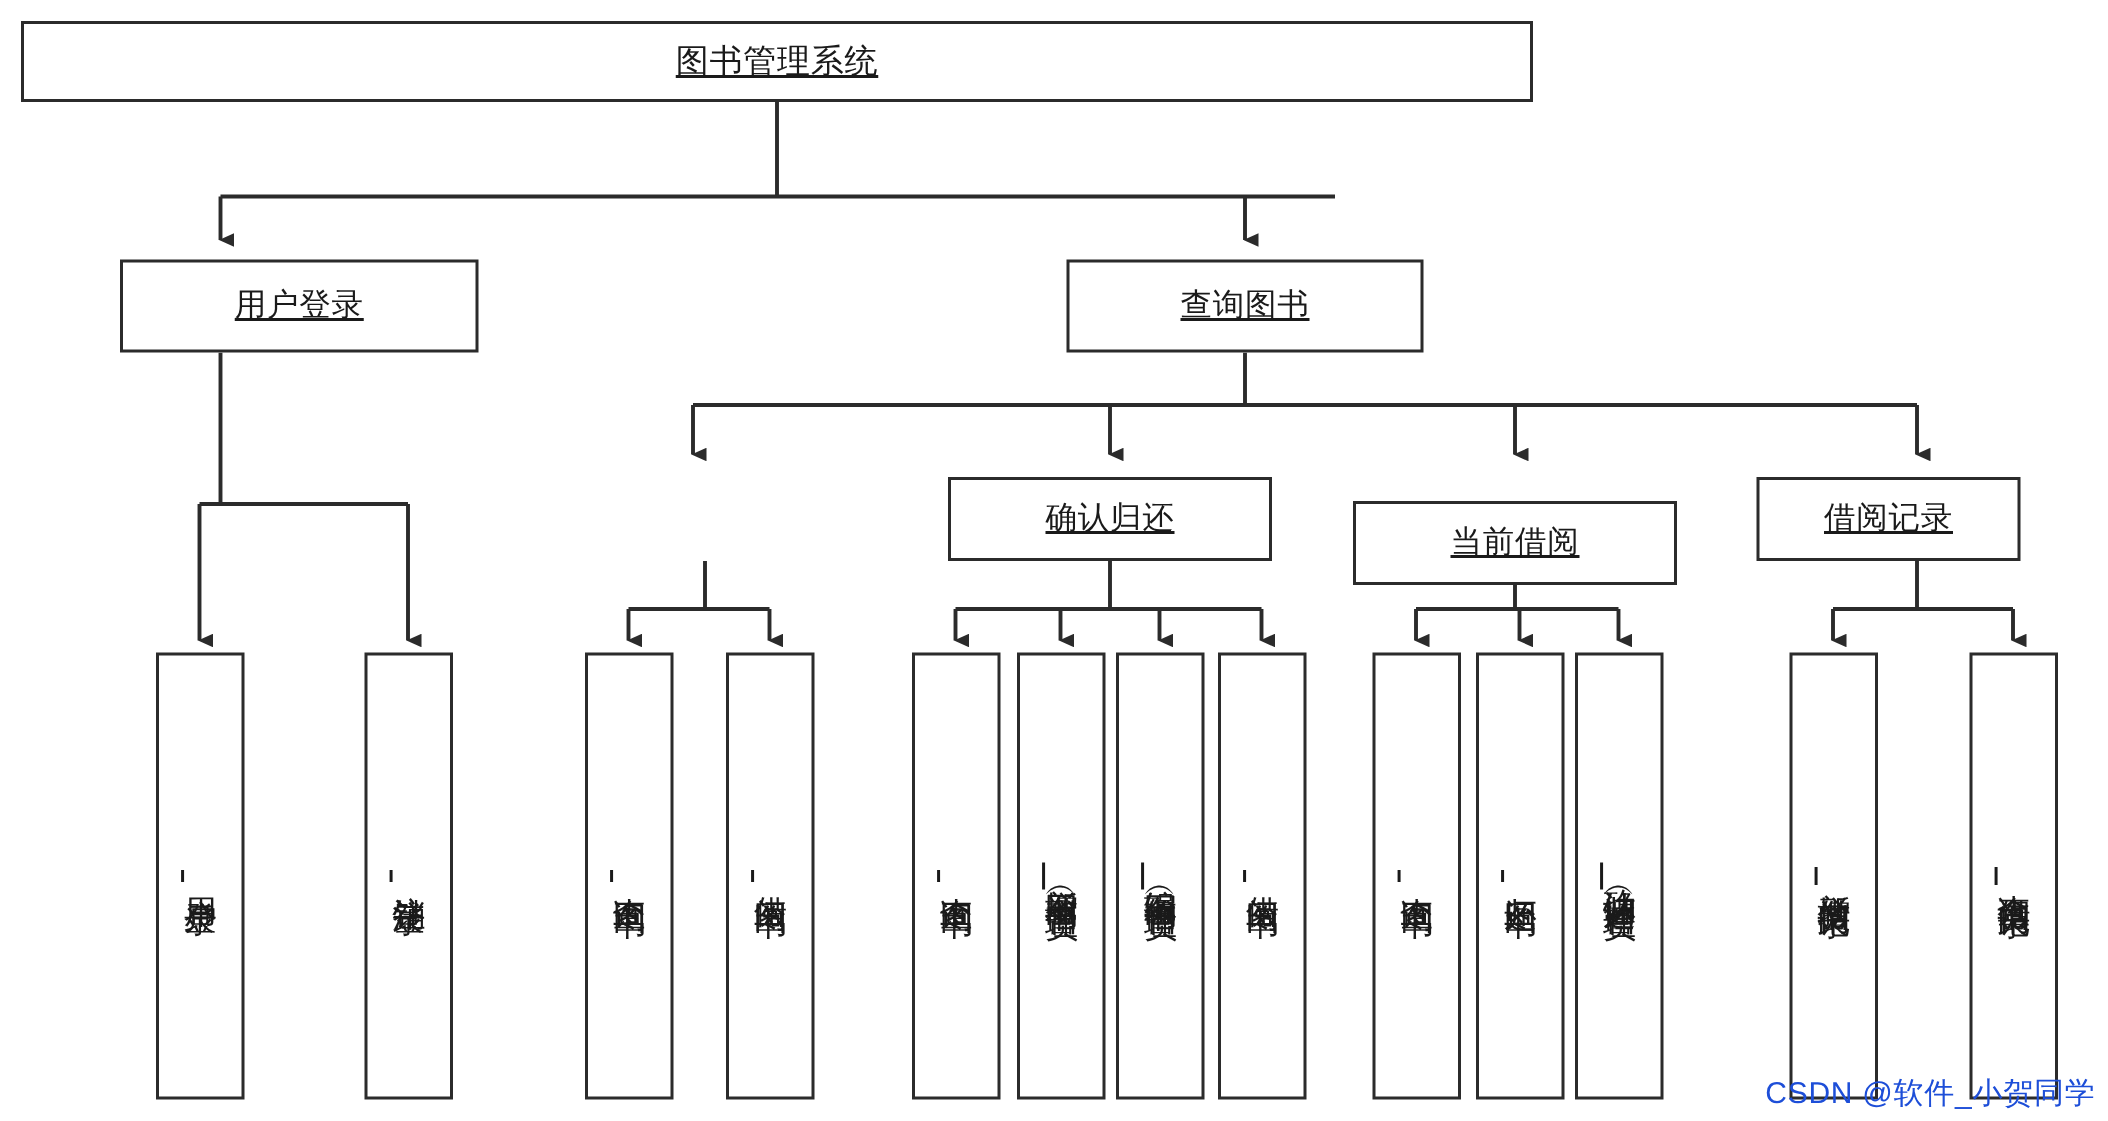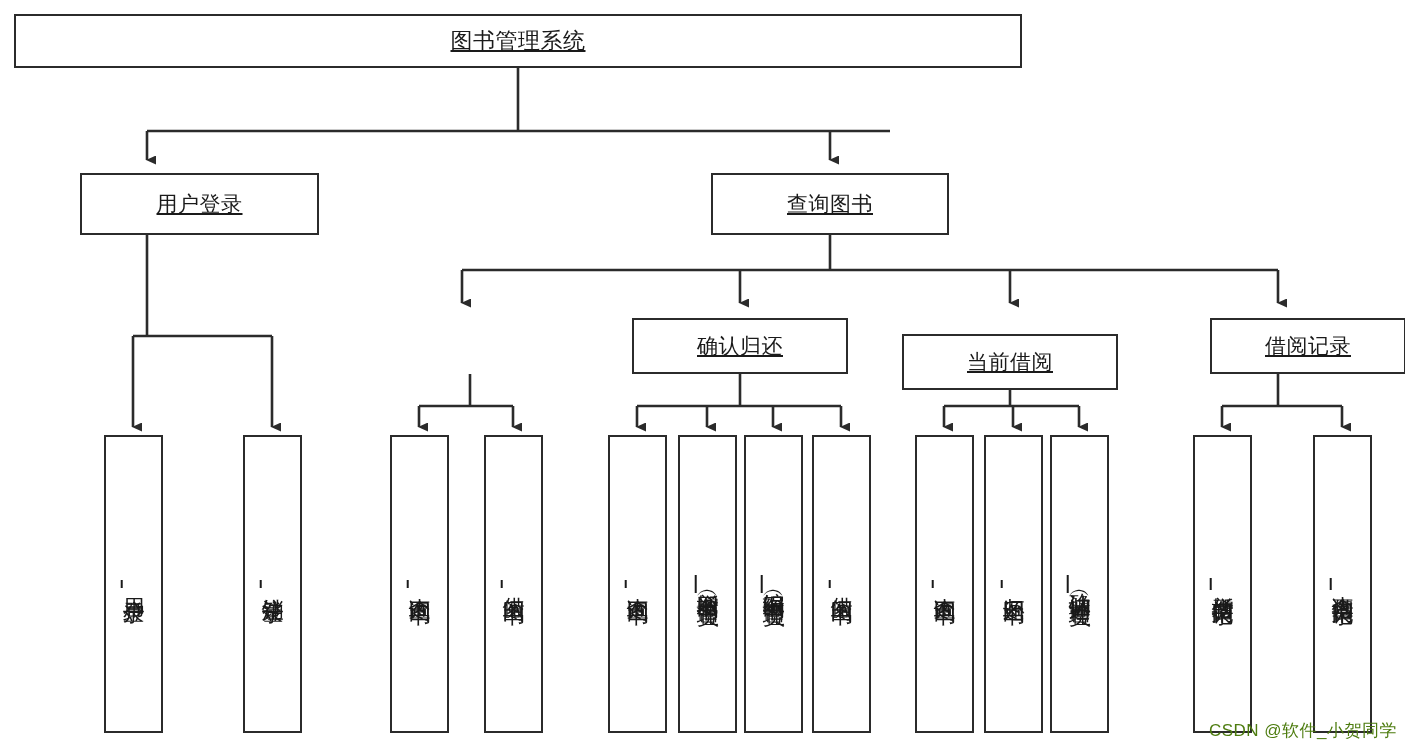--- a/index.html
+++ b/index.html
@@ -61,22 +61,22 @@
     text-orientation: upright;
     font-size: 22px;
     line-height: 1.02;
     letter-spacing: 2px;
     max-height: 100%;
   }
   #watermark {
     position: absolute;
     right: 8px;
     bottom: 5px;
-    font-size: 17px;
-    color: #4d7c0f;
+    font-size: 20px;
+    color: #1d4ed8;
     letter-spacing: 0.5px;
     white-space: nowrap;
   }
 </style>
 </head>
 <body>
 
 <div id="diagram-root">
 
   <svg id="connector-layer" viewBox="0 0 1405 747" width="1405" height="747" xmlns="http://www.w3.org/2000/svg">
@@ -143,21 +143,21 @@
 
 
   <div class="node horiz" style="left:632px; top:318px; width:216px; height:56px;">
     <span class="node-label">确认归还</span>
   </div>
 
   <div class="node horiz" style="left:902px; top:318px; width:216px; height:56px;margin-top:16px;">
     <span class="node-label">当前借阅</span>
   </div>
 
-  <div class="node horiz" style="left:1210px; top:318px; width:196px; height:56px;justify-content:center;">
+  <div class="node horiz" style="left:1171px; top:318px; width:176px; height:56px;justify-content:center;">
     <span class="node-label">借阅记录</span>
   </div>
 
   <div class="node vert" style="left:104px; top:435px; width:59px; height:298px;">
     <span class="node-label">用户登录</span>
   </div>
 
   <div class="node vert" style="left:243px; top:435px; width:59px; height:298px;">
     <span class="node-label">注销登录</span>
   </div>

